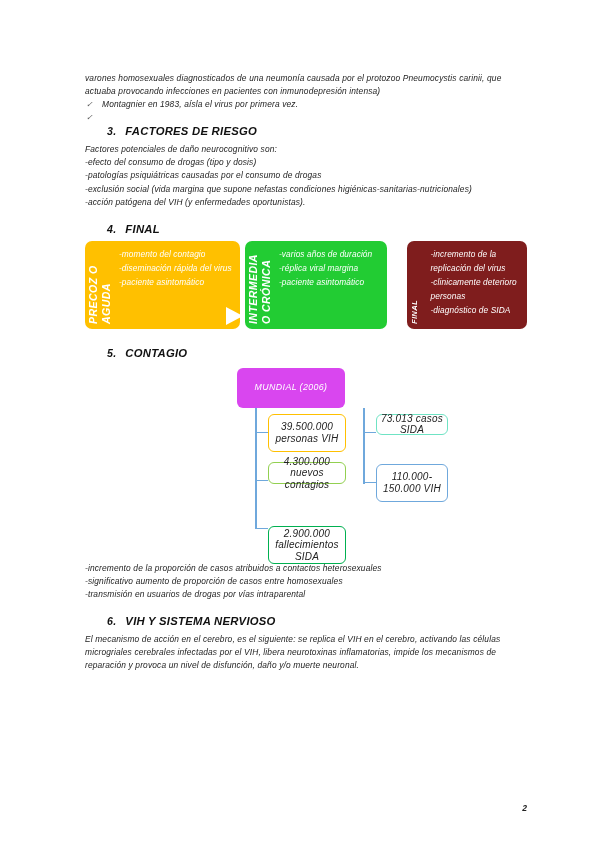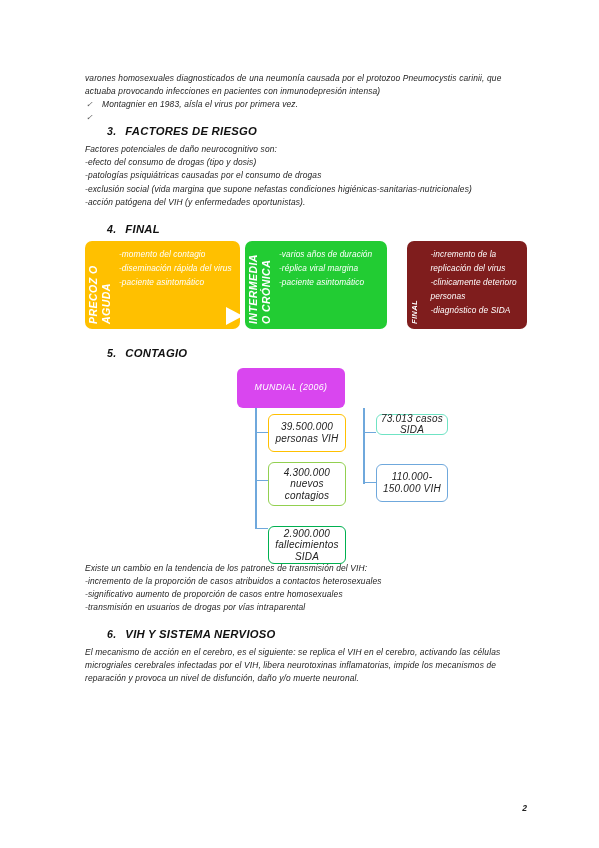--- a/index.html
+++ b/index.html
@@ -265,33 +265,32 @@
   <div class="flow">
 
     <div class="node root amber" style="left:152px; top:0px; width:108px; height:40px;">MUNDIAL (2006)</div>
     <div class="conn v" style="left:170px; top:40px; height:84px;"></div>
     <div class="conn h" style="left:170px; top:64px; width:13px;"></div>
     <div class="conn h" style="left:170px; top:112px; width:13px;"></div>
     <div class="conn h" style="left:170px; top:160px; width:13px;"></div>
     <div class="conn v" style="left:170px; top:124px; height:37px;"></div>
 
     <div class="node leaf" style="left:183px; top:46px; width:78px; height:38px; border-color:#FFC000;">39.500.000 personas VIH</div>
-    <div class="node leaf" style="left:183px; top:94px; width:78px; height:44px; border-color:#92D050;">4.300.000 nuevos contagios</div>
+    <div class="node leaf" style="left:183px; top:94px; width:78px; height:22px; border-color:#92D050;">4.300.000 nuevos contagios</div>
     <div class="node leaf" style="left:183px; top:142px; width:78px; height:38px; border-color:#00B050;margin-top:16px;">2.900.000 fallecimientos SIDA</div>
 
     <div class="conn v" style="left:278px; top:40px; height:76px;"></div>
     <div class="conn h" style="left:278px; top:64px; width:13px;"></div>
     <div class="conn h" style="left:278px; top:114px; width:13px;"></div>
 
     <div class="node leaf" style="left:291px; top:46px; width:72px; height:21px; border-color:#6FE3C4;">73.013 casos SIDA</div>
     <div class="node leaf" style="left:291px; top:96px; width:72px; height:38px; border-color:#6FA8DC;">110.000-150.000 VIH</div>
   </div>
 
   <div class="sp-6"></div>
-  <p class="para">Existe un cambio en la tendencia de los patrones de transmisión del VIH:</p>
   <p class="para">-incremento de la proporción de casos atribuidos a contactos heterosexuales</p>
   <p class="para">-significativo aumento de proporción de casos entre homosexuales</p>
   <p class="para">-transmisión en usuarios de drogas por vías intraparental</p>
 
   <div class="sp-14"></div>
 
   <div class="heading">
     <span class="num">6.</span>
     <span>VIH Y SISTEMA NERVIOSO</span>
   </div>

